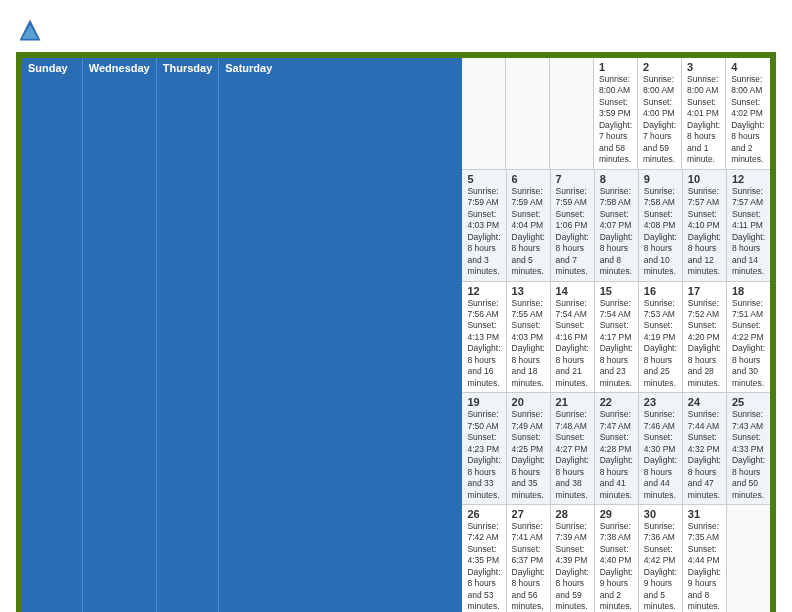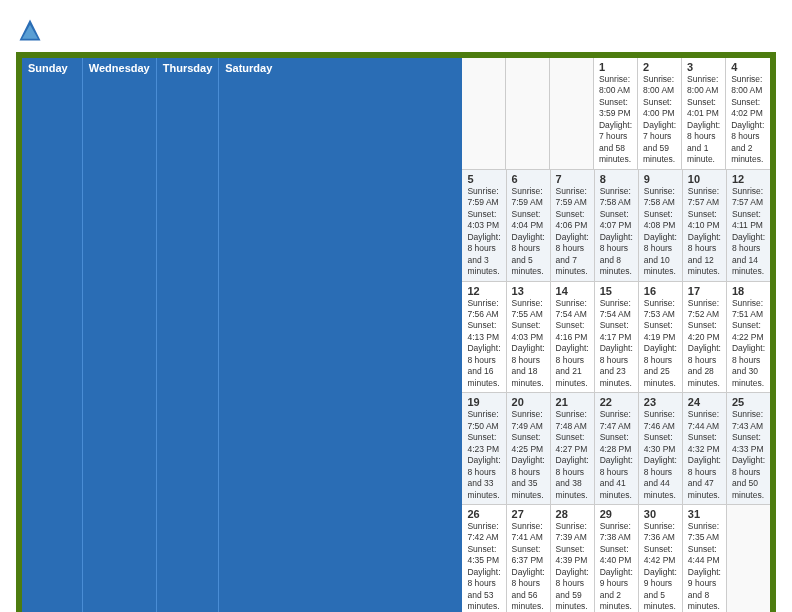--- a/index.html
+++ b/index.html
@@ -188,21 +188,21 @@
           <div class="cal-cell alt-row">
             <div class="day-num">6</div>
             <div class="cell-line">Sunrise: 7:59 AM</div>
             <div class="cell-line">Sunset: 4:04 PM</div>
             <div class="cell-line">Daylight: 8 hours</div>
             <div class="cell-line">and 5 minutes.</div>
           </div>
           <div class="cal-cell alt-row">
             <div class="day-num">7</div>
             <div class="cell-line">Sunrise: 7:59 AM</div>
-            <div class="cell-line">Sunset: 4:06 PM</div>
+            <div class="cell-line">Sunset: 1:06 PM</div>
             <div class="cell-line">Daylight: 8 hours</div>
             <div class="cell-line">and 7 minutes.</div>
           </div>
           <div class="cal-cell alt-row">
             <div class="day-num">8</div>
             <div class="cell-line">Sunrise: 7:58 AM</div>
             <div class="cell-line">Sunset: 4:07 PM</div>
             <div class="cell-line">Daylight: 8 hours</div>
             <div class="cell-line">and 8 minutes.</div>
           </div>

